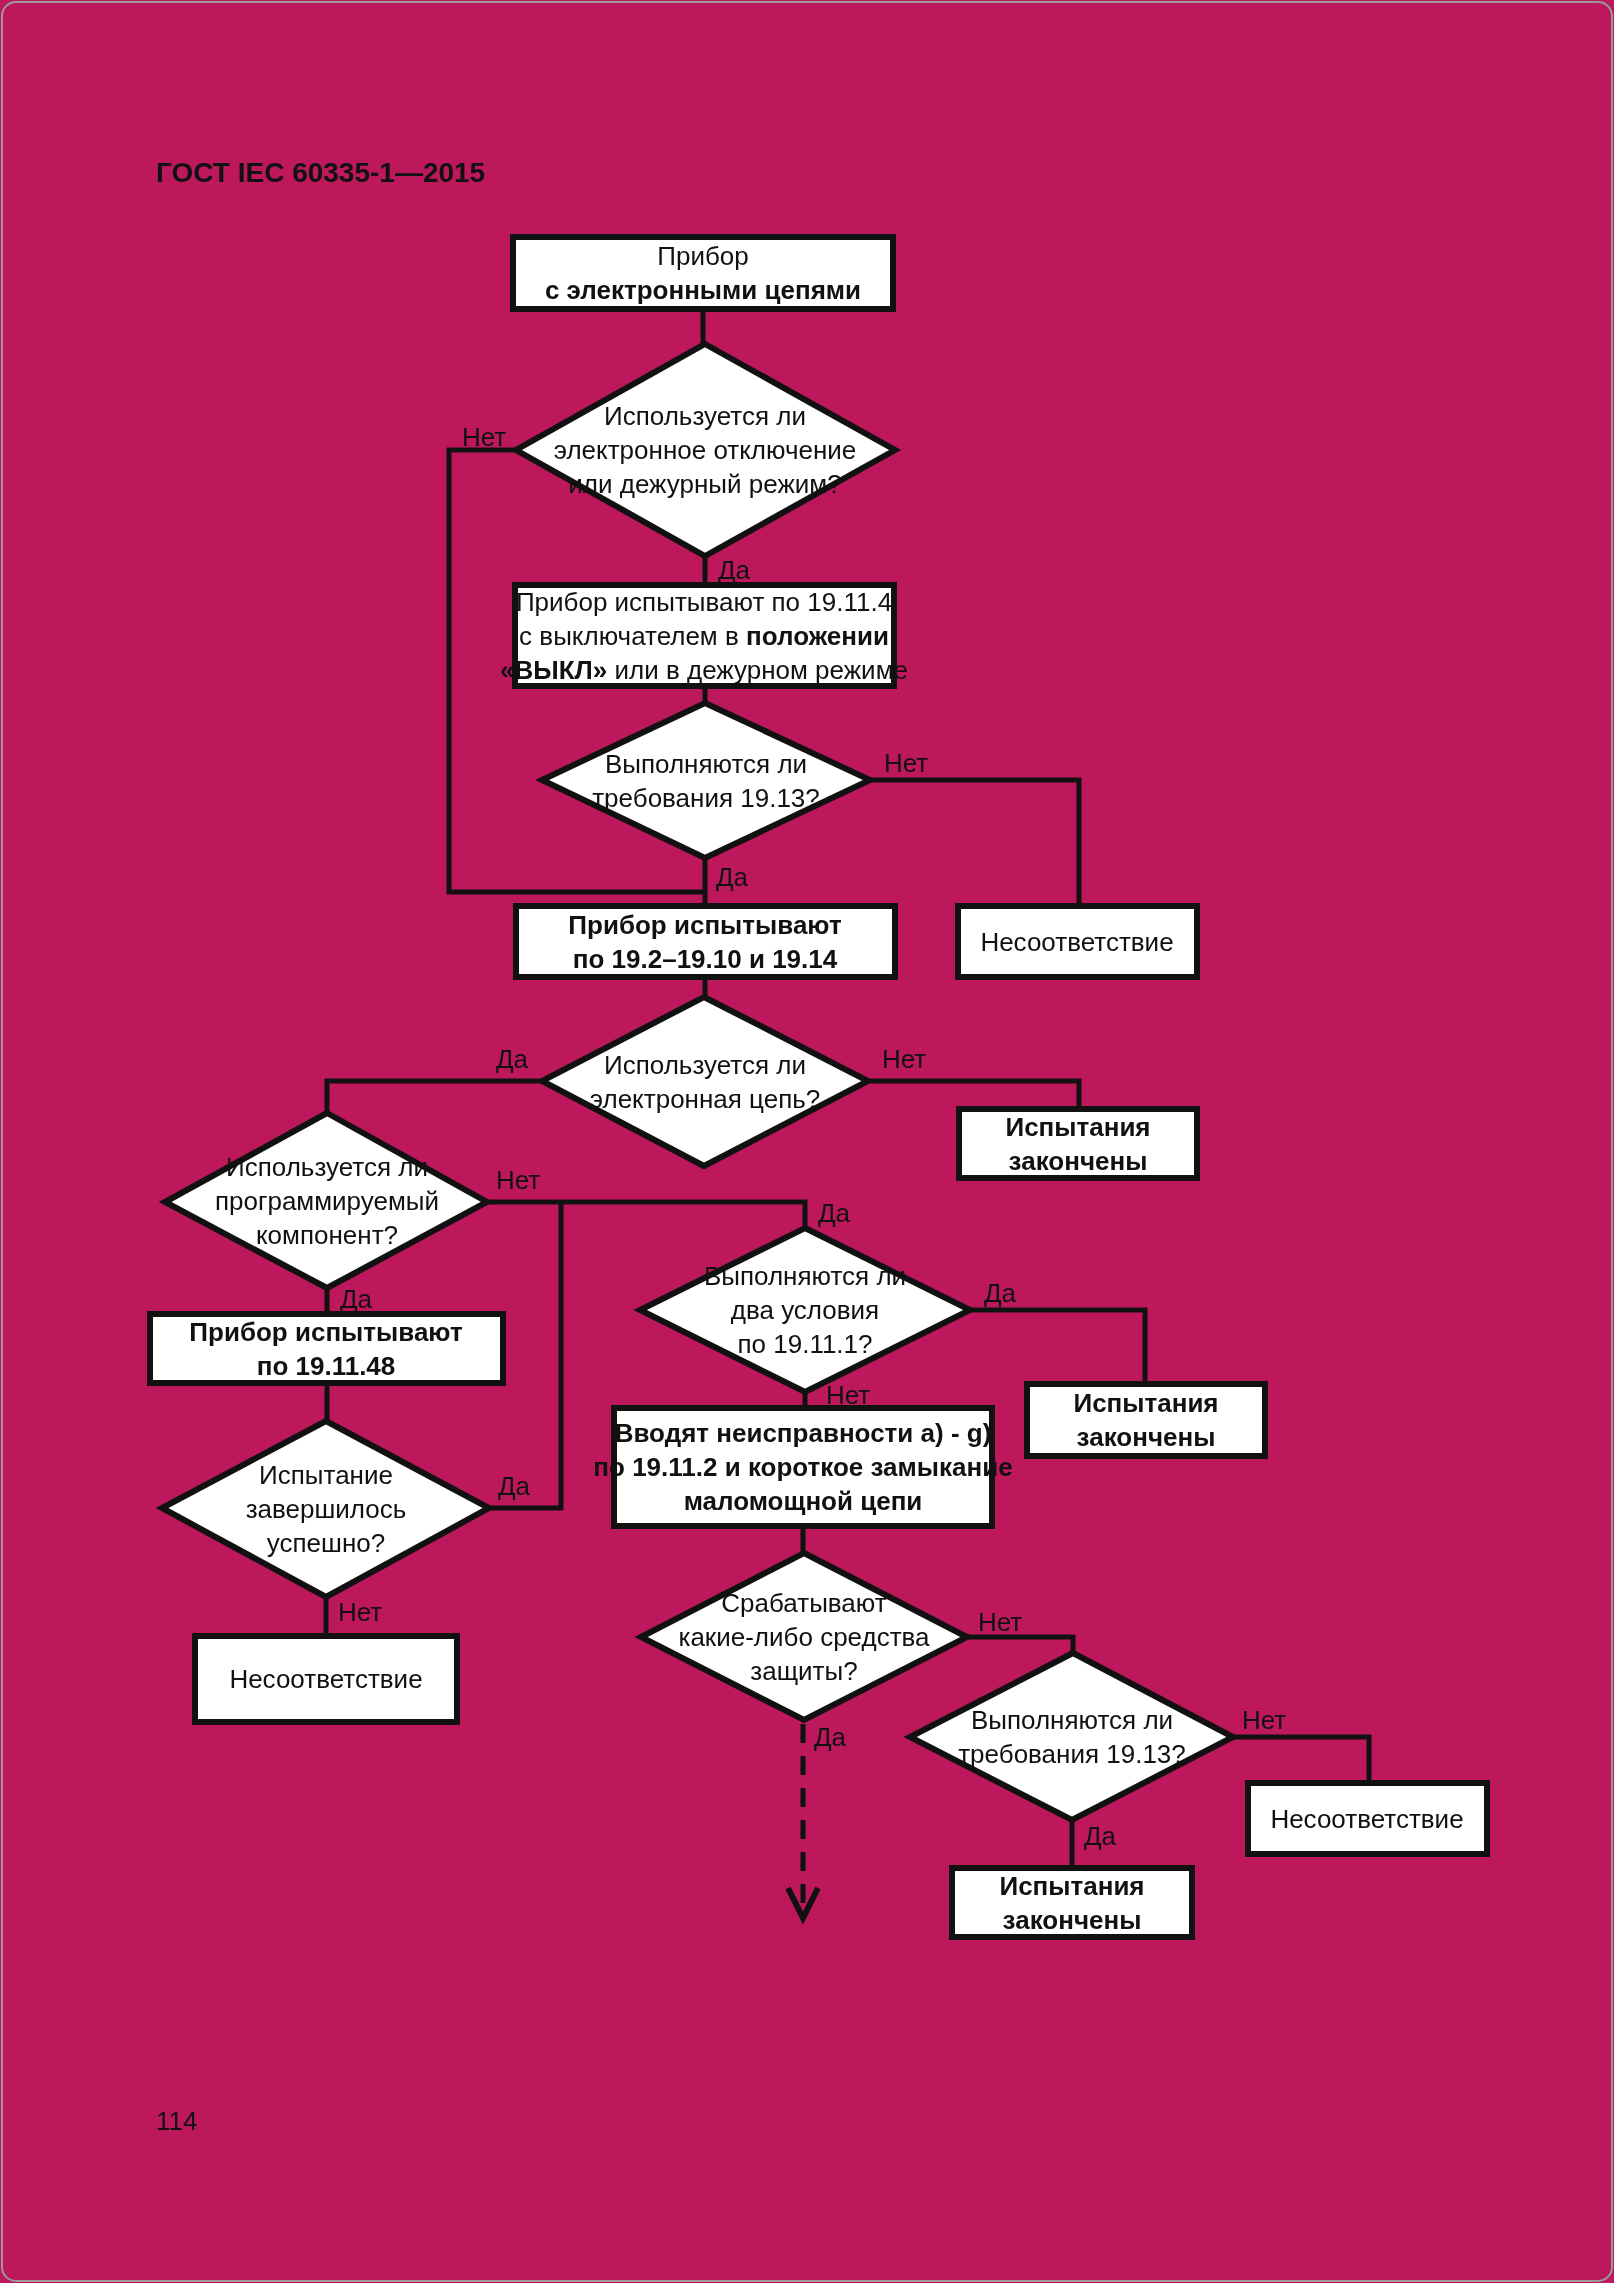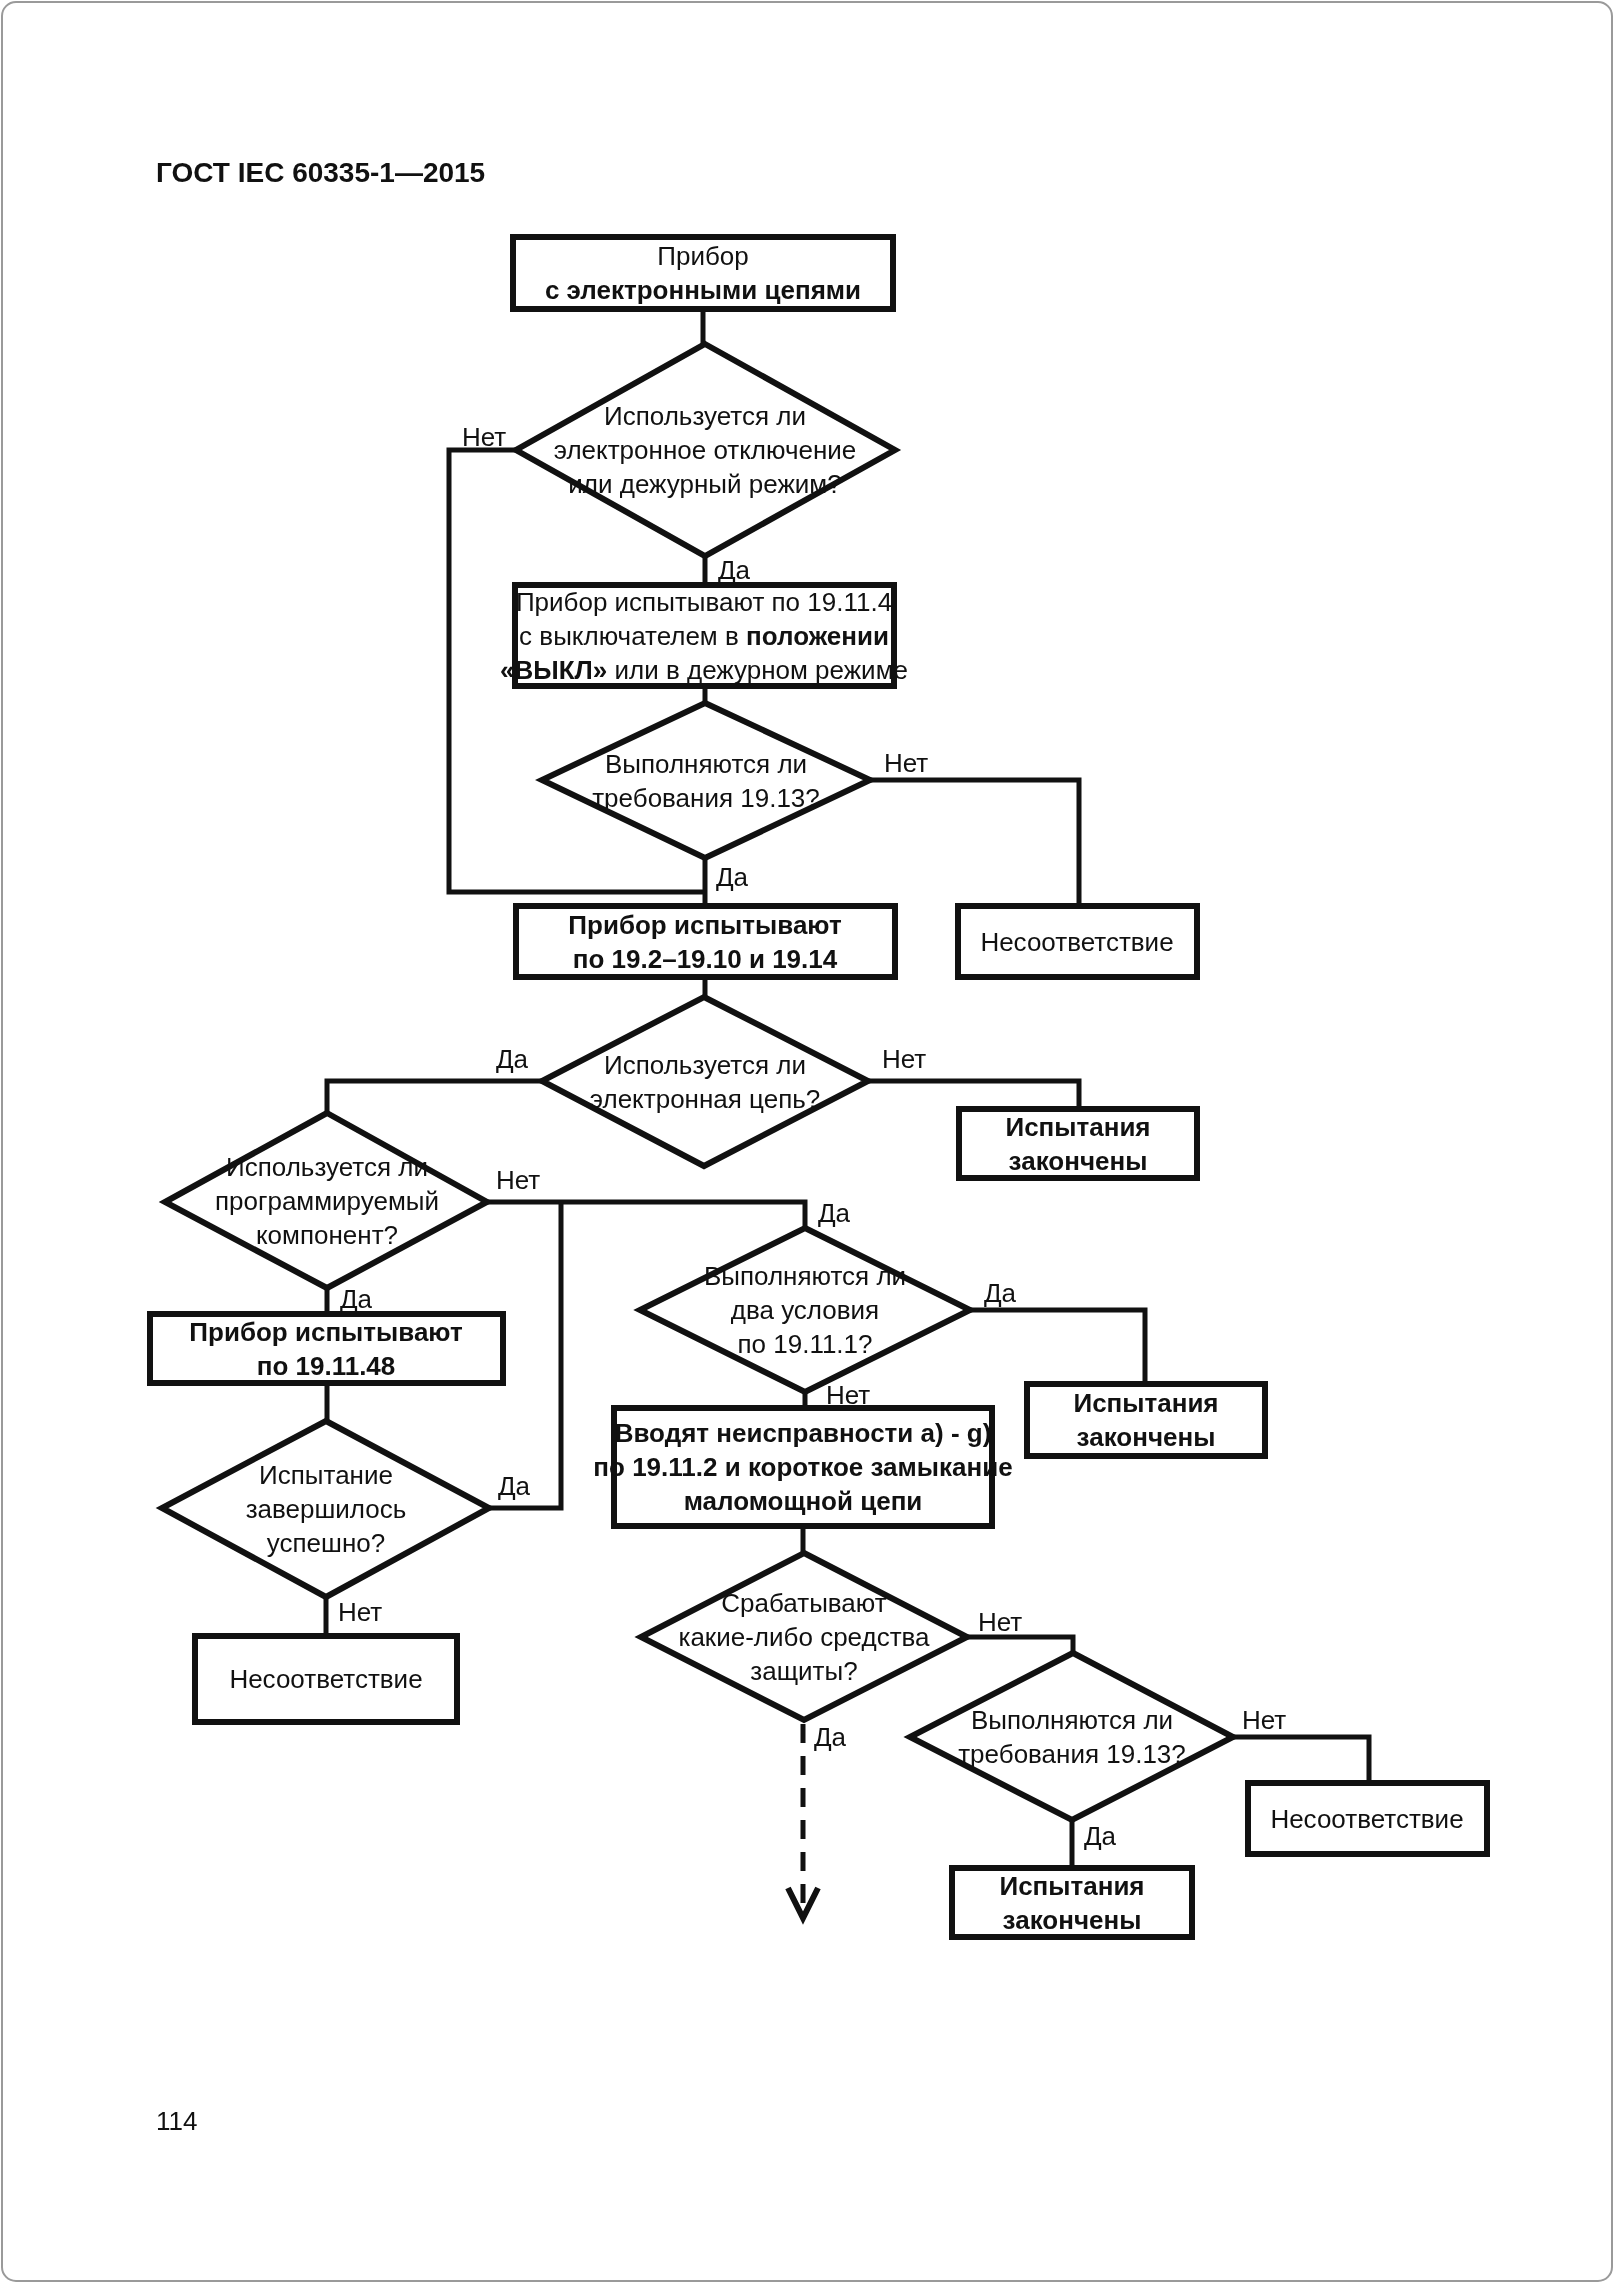--- a/index.html
+++ b/index.html
@@ -1,16 +1,16 @@
 <!DOCTYPE html>
 <html><head>
 <meta charset="utf-8">
 <style>
   html,body{margin:0;padding:0;background:#e8e8e8;}
-  .page{position:relative;width:1614px;height:2283px;background:#ffffff;margin:0 auto;
+  .page{position:relative;width:1614px;height:2283px;background:#be185d;margin:0 auto;
         font-family:"Liberation Sans","DejaVu Sans",sans-serif;}
   svg{display:block;}
   text{fill:#111111;font-family:"Liberation Sans","DejaVu Sans",sans-serif;font-size:26px;}
   .hdr{font-size:28px;font-weight:bold;}
   .b{font-weight:bold;}
   .shape{fill:#ffffff;stroke:#111111;stroke-width:6;}
   .edge{fill:none;stroke:#111111;stroke-width:5;}
   .edge-dashed{fill:none;stroke:#111111;stroke-width:5;stroke-dasharray:19 13;}
   .arrowhead{fill:none;stroke:#111111;stroke-width:6;}
   .ctr{text-anchor:middle;}

